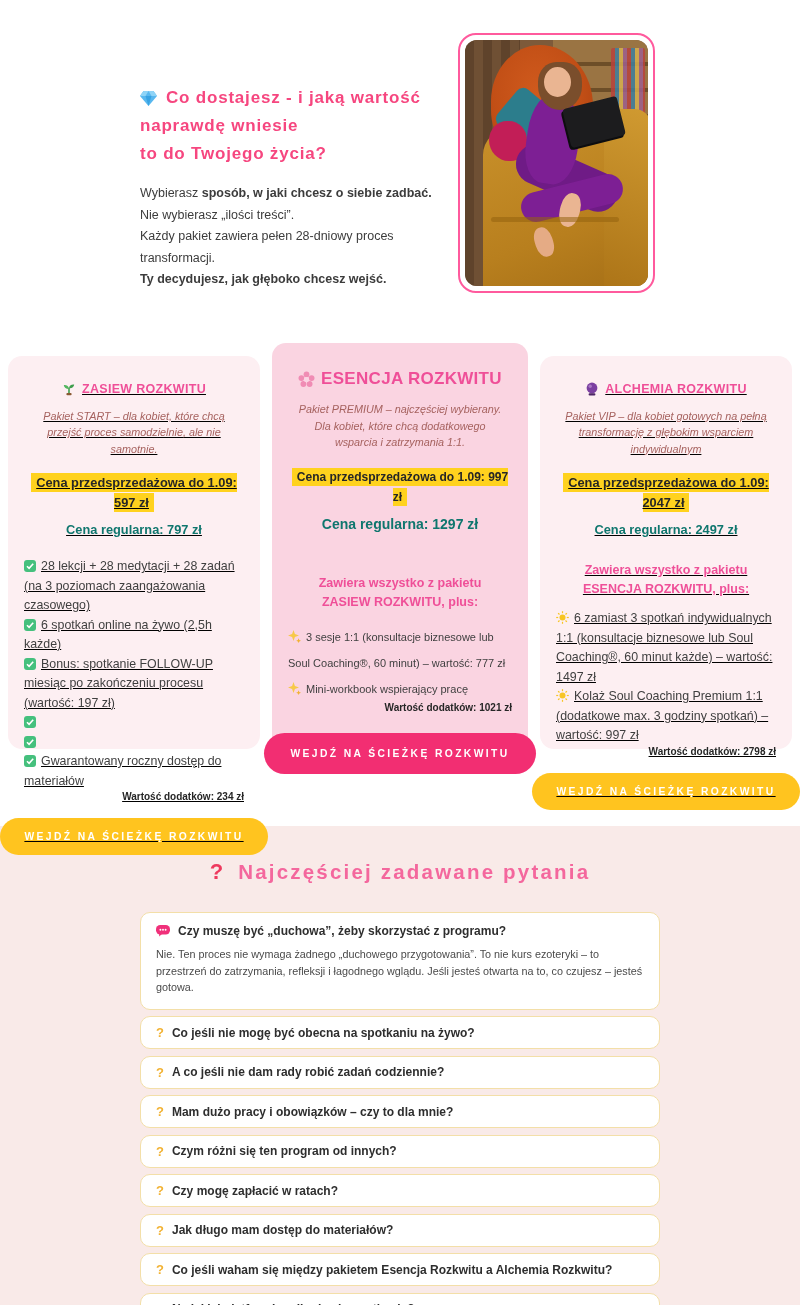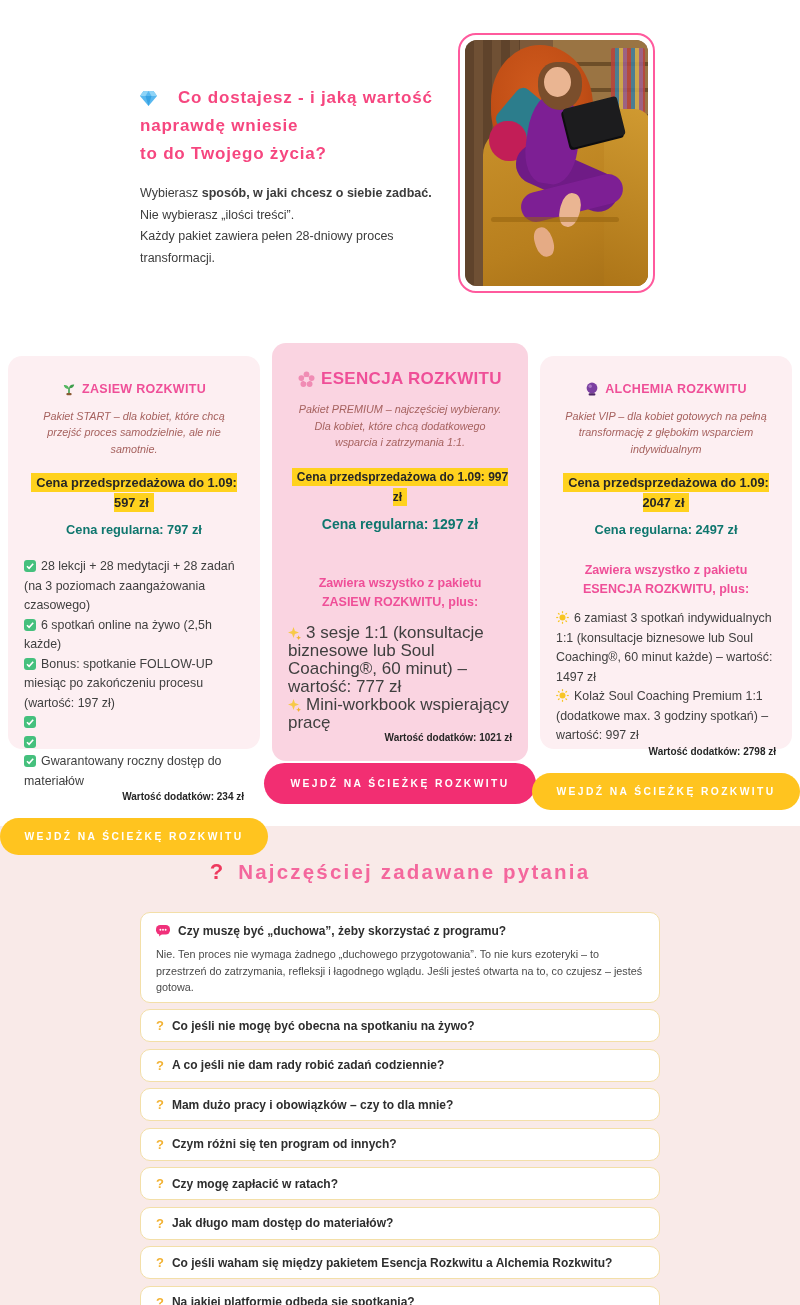--- a/index.html
+++ b/index.html
@@ -11,21 +11,21 @@
   .page{position:relative;width:800px;height:1305px;}
 
   
   .hero{position:relative;height:342px;background:#ffffff;}
   .hero-text{position:absolute;left:140px;top:84px;width:318px;}
   .hero-heading{
     margin:0;color:#f6467f;font-size:17px;line-height:28px;
     font-weight:800;letter-spacing:.8px;
   }
   .hero-heading .hline{display:block;}
-  .hero-heading .hline1{display:flex;align-items:center;gap:21px;}
+  .hero-heading .hline1{display:flex;align-items:center;gap:9px;}
   .hero-body{margin-top:15px;font-size:12.5px;line-height:21.5px;color:#3c3c3c;}
   .hero-body p{margin:0;}
   .b{font-weight:bold;}
 
   .hero-photo{
     position:absolute;left:458px;top:33px;width:197px;height:260px;
     box-sizing:border-box;border:2px solid #ff5a9d;border-radius:18px;
     background:#ffffff;padding:5px;
   }
   .photo-scene{position:relative;width:100%;height:100%;border-radius:12px;overflow:hidden;background:#7d5a3a;}
@@ -56,37 +56,37 @@
   .w-foot2{position:absolute;left:38%;top:76%;width:18px;height:30px;background:#e5ab85;border-radius:45%;transform:rotate(-18deg);}
   .laptop{position:absolute;left:55%;top:25%;width:56px;height:40px;background:#1c1c1e;border-radius:4px;transform:rotate(-14deg);box-shadow:-2px 2px 0 #0d0d0f;}
 
   
   .pricing{height:420px;display:flex;align-items:center;justify-content:space-between;
     padding:0 8px;box-sizing:border-box;background:#ffffff;}
   .card{
     box-sizing:border-box;border-radius:14px;text-align:center;
     padding:26px 16px 20px;display:flex;flex-direction:column;
   }
-  .card--light{width:252px;height:393px;background:#fdeff2;}
+  .card--light{width:252px;height:393px;background:#fdeff2;text-decoration:underline;}
   .card--featured{width:256px;height:418px;background:#fad4e1;}
   .card-title{display:flex;align-items:center;justify-content:center;gap:6px;
     color:#ef4f98;font-weight:800;font-size:12.5px;letter-spacing:.3px;}
   .card--featured .card-title{font-size:17px;}
   .card-desc{margin-top:12px;font-size:10.8px;font-style:italic;color:#a6625f;line-height:16.5px;padding:0 6px;}
   .price-block{margin-top:16px;}
   .price-presale{display:inline;background:#ffd21e;color:#262626;font-weight:bold;
     font-size:12.8px;padding:2px 5px;line-height:20px;}
   .card--featured .price-presale{font-size:12px;}
   .price-regular{margin-top:9px;font-weight:bold;font-size:12.8px;color:#0f766e;}
   .card--featured .price-regular{font-size:14px;}
   .includes-note{color:#ef4f98;font-weight:bold;font-size:12.5px;line-height:19px;padding:0 10px;}
   .card--featured .includes-note{margin-top:42px;}
   .card--light .includes-note{margin-top:24px;}
   .features{margin-top:20px;text-align:left;font-size:12.4px;color:#3f3f3f;line-height:19.5px;}
-  .card--featured .features{margin-top:12px;font-size:17px;line-height:18px;}
+  .card--featured .features{margin-top:12px;font-size:11px;line-height:26px;}
   .card--vip .features{margin-top:10px;}
   .feature .ficon{display:inline-block;vertical-align:-2px;margin-right:5px;}
   .addons{font-weight:bold;font-size:10px;color:#262626;text-align:right;}
   .card--light .addons{margin-top:auto;}
   .card--featured .addons{margin-top:auto;}
   .cta{
     align-self:center;margin-top:16px;border:none;cursor:pointer;border-radius:22px;
     padding:13px 24px;color:#ffffff;font-weight:bold;font-size:10.3px;letter-spacing:2.4px;
     font-family:"Liberation Sans","DejaVu Sans",sans-serif;white-space:nowrap;
   }
@@ -98,21 +98,21 @@
   
   .faq{box-sizing:border-box;height:479px;background:#f9eae8;padding-top:33px;}
   .faq-heading{display:flex;align-items:center;justify-content:center;gap:15px;
     color:#f4679d;font-weight:800;font-size:20.5px;letter-spacing:2.2px;}
   .faq-qmark{color:#ee3a5e;font-size:22px;font-weight:800;letter-spacing:0;}
   .faq-list{width:520px;margin:27px auto 0;display:flex;flex-direction:column;gap:6.5px;}
   .faq-item{
     box-sizing:border-box;background:#ffffff;border:1px solid #f3dfa8;border-radius:10px;
     padding:8px 15px;cursor:pointer;
   }
-  .faq-item--open{padding:11px 15px 6px;}
+  .faq-item--open{padding:11px 15px 13px;}
   .faq-q{display:flex;align-items:center;gap:8px;font-weight:bold;font-size:12px;color:#2e2e2e;}
   .faq-q .qicon{color:#f2b233;font-weight:800;font-size:13px;flex:0 0 auto;}
   .faq-a{margin-top:8px;font-size:10.8px;line-height:16.5px;color:#4a4a4a;}
 
   svg{display:block;}
 </style>
 </head>
 <body>
 
 <div class="page">
@@ -133,20 +133,21 @@
         </span>
         <span class="hline">naprawdę wniesie</span>
         <span class="hline">to do Twojego życia?</span>
       </h1>
       <div class="hero-body">
         <p>
           <span>Wybierasz </span><span class="b">sposób, w jaki chcesz o siebie zadbać.</span>
         </p>
         <p><span>Nie wybierasz „ilości treści”.</span></p>
         <p><span>Każdy pakiet zawiera pełen 28-dniowy proces transformacji.</span></p>
+        <p><span class="b">Ty decydujesz, jak głęboko chcesz wejść.</span></p>
       </div>
     </div>
 
     <div class="hero-photo">
       <div class="photo-scene">
         <div class="scene-floor"></div>
         <div class="scene-shelf"></div>
         <div class="scene-books"></div>
         <div class="scene-chair"></div>
         <div class="scene-sofa"></div>

